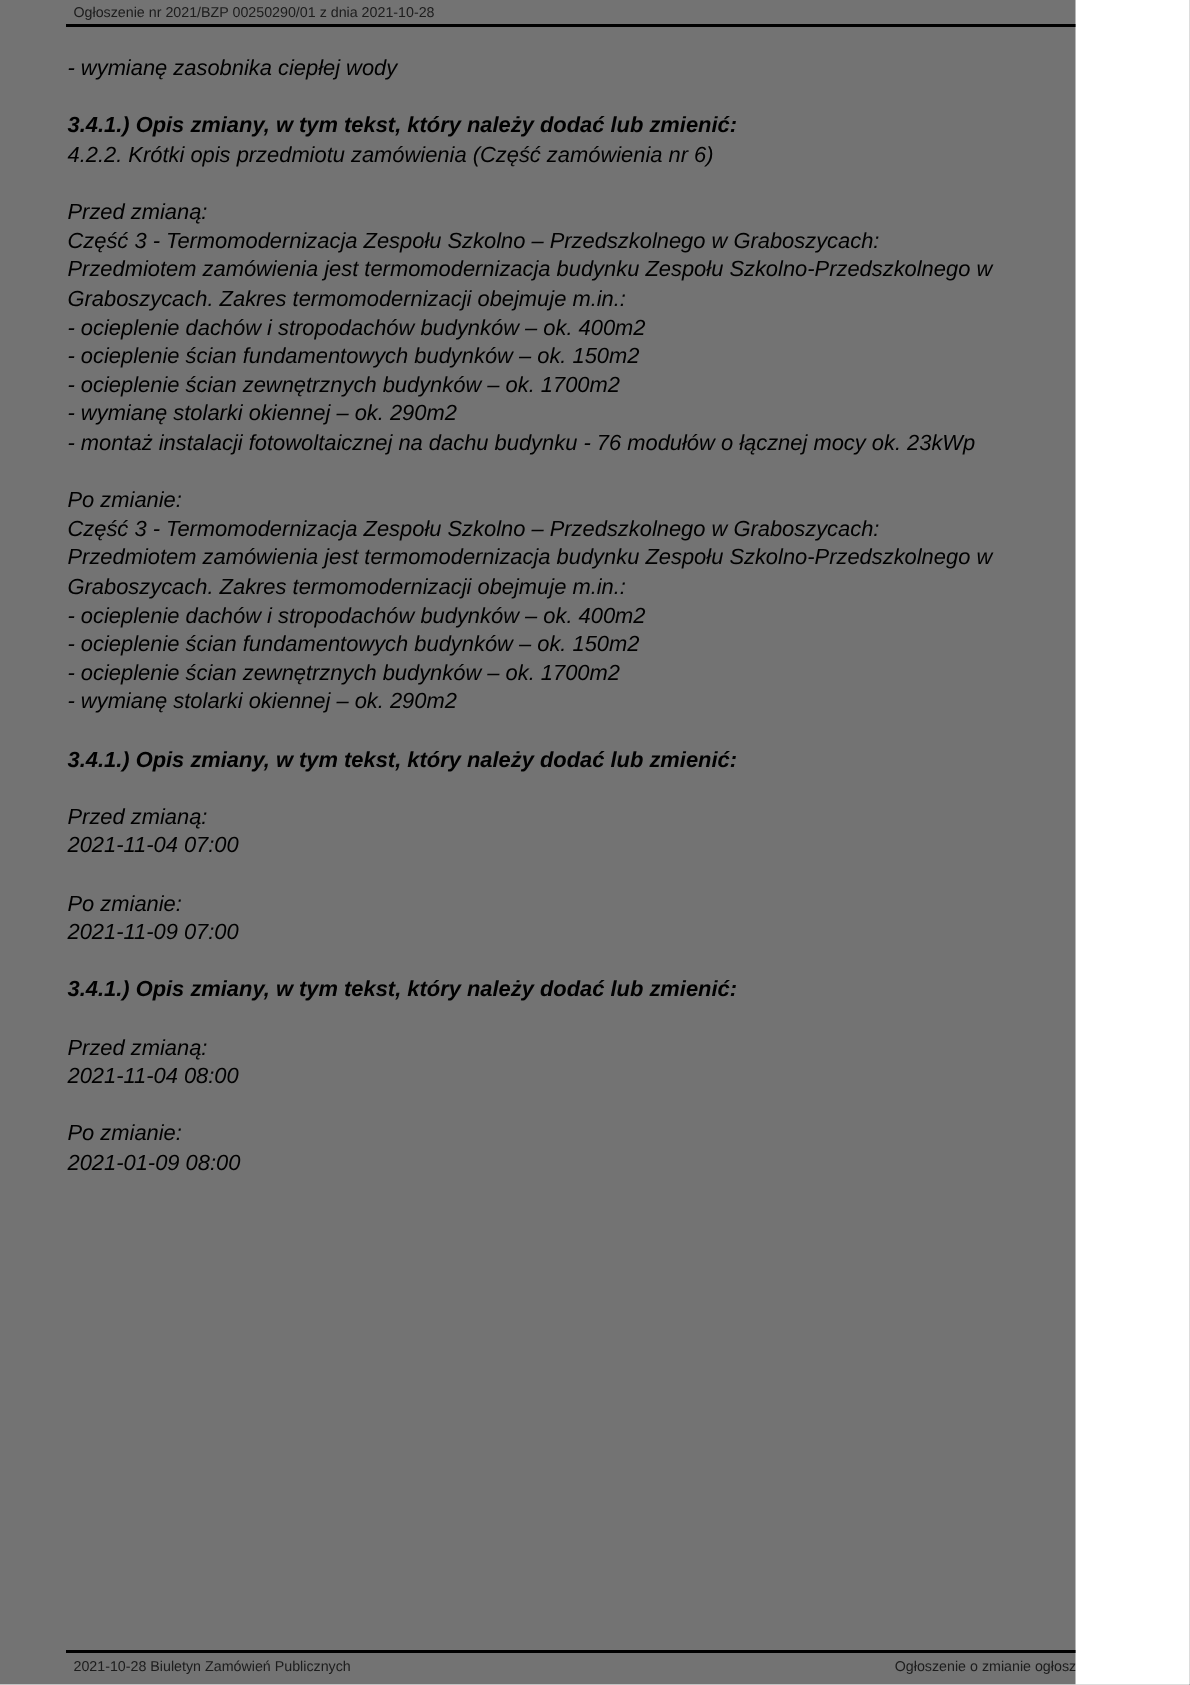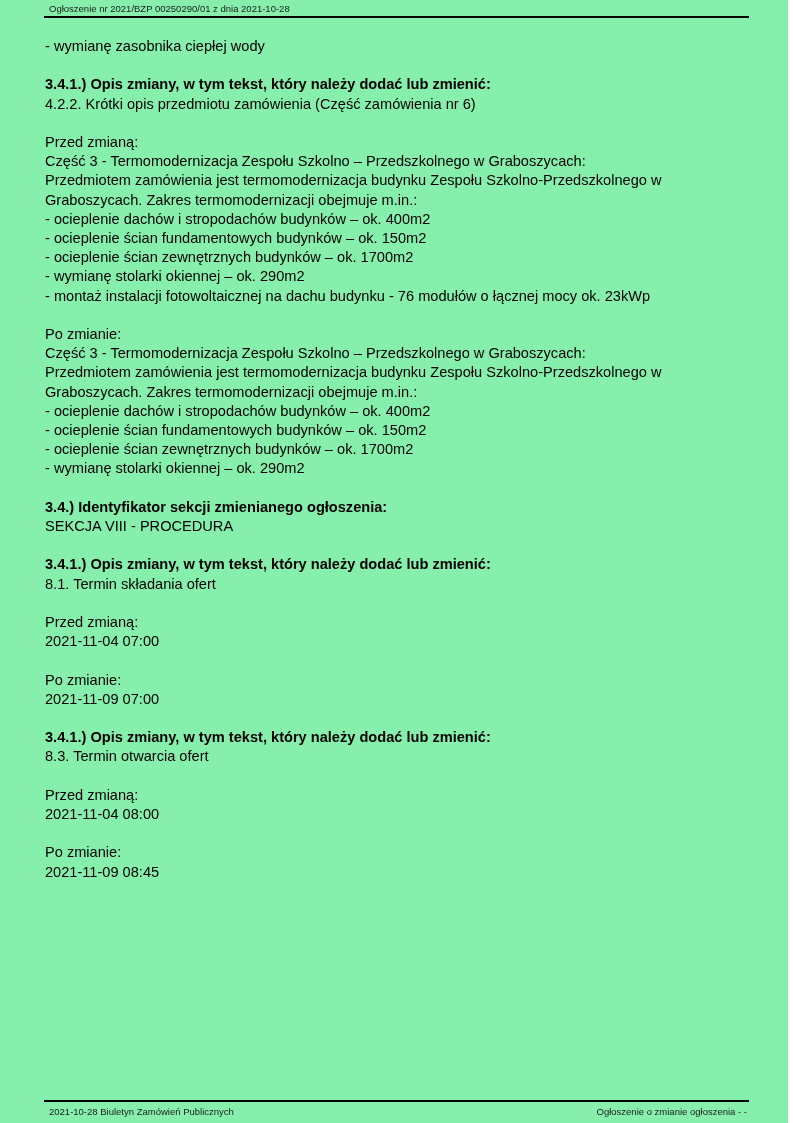--- a/index.html
+++ b/index.html
@@ -1,21 +1,21 @@
 <!DOCTYPE html>
 <html lang="pl"><head>
 <meta charset="utf-8">
 <style>
   * { margin: 0; padding: 0; box-sizing: border-box; }
   html, body { background: #ffffff; }
   .page {
     position: relative;
-    width: 788px;
+    width: 717px;
     height: 1123px;
-    background: #86efac;
+    background: #737373;
     color: #000000;
     font-family: "Liberation Sans", "DejaVu Sans", sans-serif;
     overflow: hidden;
   }
   .page-header {
     position: absolute;
     top: 0;
     left: 44px;
     width: 705px;
     height: 18px;
@@ -28,21 +28,21 @@
   .page-body {
     position: absolute;
     top: 18px;
     left: 45px;
     width: 705px;
     padding-top: 19px;
     font-size: 14.6px;
     line-height: 19.2px;
     color: #000000;
   }
-  .para { margin-top: 19.2px; }
+  .para { margin-top: 19.2px; font-style: italic; }
   .para.first { margin-top: 0; }
   .line { white-space: nowrap; }
   .bold { font-weight: bold; }
   .page-footer {
     position: absolute;
     top: 1100px;
     left: 44px;
     width: 705px;
     border-top: 2px solid #000000;
     padding: 4px 2px 0 5px;
@@ -89,53 +89,47 @@
       <div class="line">Po zmianie:</div>
       <div class="line">Część 3 - Termomodernizacja Zespołu Szkolno – Przedszkolnego w Graboszycach:</div>
       <div class="line">Przedmiotem zamówienia jest termomodernizacja budynku Zespołu Szkolno-Przedszkolnego w</div>
       <div class="line">Graboszycach. Zakres termomodernizacji obejmuje m.in.:</div>
       <div class="line">- ocieplenie dachów i stropodachów budynków – ok. 400m2</div>
       <div class="line">- ocieplenie ścian fundamentowych budynków – ok. 150m2</div>
       <div class="line">- ocieplenie ścian zewnętrznych budynków – ok. 1700m2</div>
       <div class="line">- wymianę stolarki okiennej – ok. 290m2</div>
     </div>
 
-    <div class="para">
-      <div class="line bold">3.4.) Identyfikator sekcji zmienianego ogłoszenia:</div>
-      <div class="line">SEKCJA VIII - PROCEDURA</div>
-    </div>
 
     <div class="para">
       <div class="line bold">3.4.1.) Opis zmiany, w tym tekst, który należy dodać lub zmienić:</div>
-      <div class="line">8.1. Termin składania ofert</div>
     </div>
 
     <div class="para">
       <div class="line">Przed zmianą:</div>
       <div class="line">2021-11-04 07:00</div>
     </div>
 
     <div class="para">
       <div class="line">Po zmianie:</div>
       <div class="line">2021-11-09 07:00</div>
     </div>
 
     <div class="para">
       <div class="line bold">3.4.1.) Opis zmiany, w tym tekst, który należy dodać lub zmienić:</div>
-      <div class="line">8.3. Termin otwarcia ofert</div>
     </div>
 
     <div class="para">
       <div class="line">Przed zmianą:</div>
       <div class="line">2021-11-04 08:00</div>
     </div>
 
     <div class="para">
       <div class="line">Po zmianie:</div>
-      <div class="line">2021-11-09 08:45</div>
+      <div class="line">2021-01-09 08:00</div>
     </div>
 
   </div>
 
   <div class="page-footer">
     <span>2021-10-28 Biuletyn Zamówień Publicznych</span>
     <span>Ogłoszenie o zmianie ogłoszenia - -</span>
   </div>
 
 </div>

